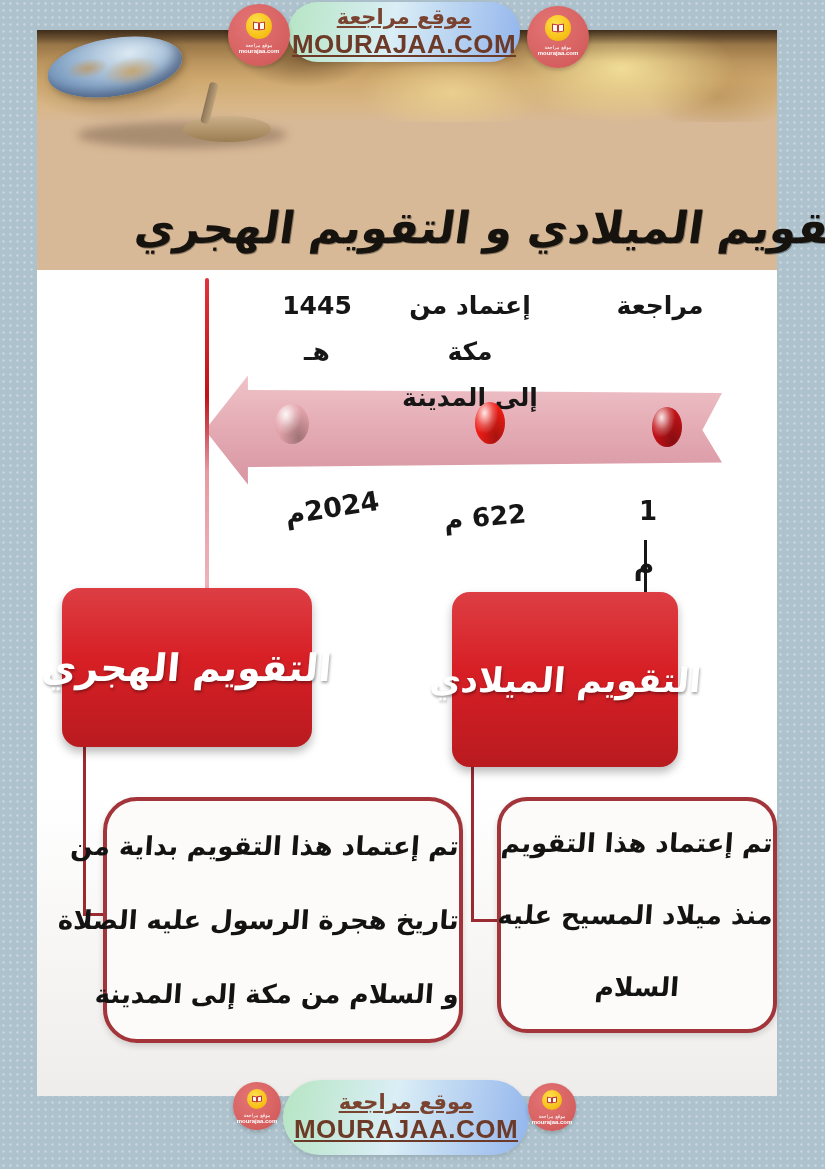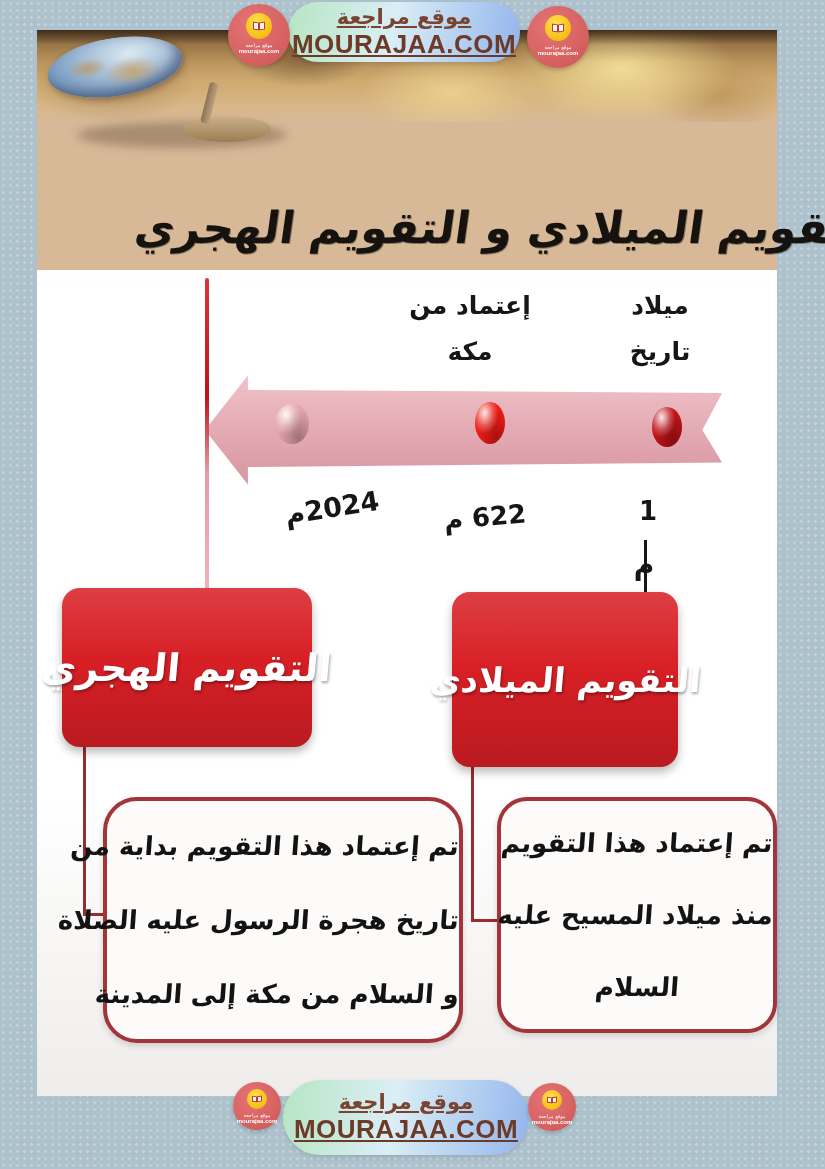--- a/index.html
+++ b/index.html
@@ -129,25 +129,29 @@
     <div class="globe">
       <div class="shadow"></div>
       <div class="base"></div>
       <div class="arm"></div>
       <div class="sphere"></div>
     </div>
     <h1 class="page-title">التقويم الميلادي و التقويم الهجري</h1>
   </div>
 
   <div class="tl-label" style="left:610px;top:283px;width:100px;">
-    <div>ميلاد</div>
-    <div>تاريخ</div>
+    <div>مراجعة</div>
   </div>
   <div class="tl-label" style="left:388px;top:283px;width:164px;">
     <div>إعتماد من مكة</div>
+    <div>إلى المدينة</div>
+  </div>
+  <div class="tl-label" style="left:263px;top:283px;width:108px;">
+    <div>1445</div>
+    <div>هـ</div>
   </div>
 
   <div class="needle"></div>
   <div class="arrow"></div>
   <div class="dot dot-birth" style="background-color: rgb(192, 19, 24);"></div>
   <div class="dot dot-hijra" style="background-color: rgb(238, 28, 22);"></div>
   <div class="dot dot-now" style="background-color: rgb(227, 163, 170);"></div>
 
   <div class="year year-2024">2024م</div>
   <div class="year year-622">622 م</div>

